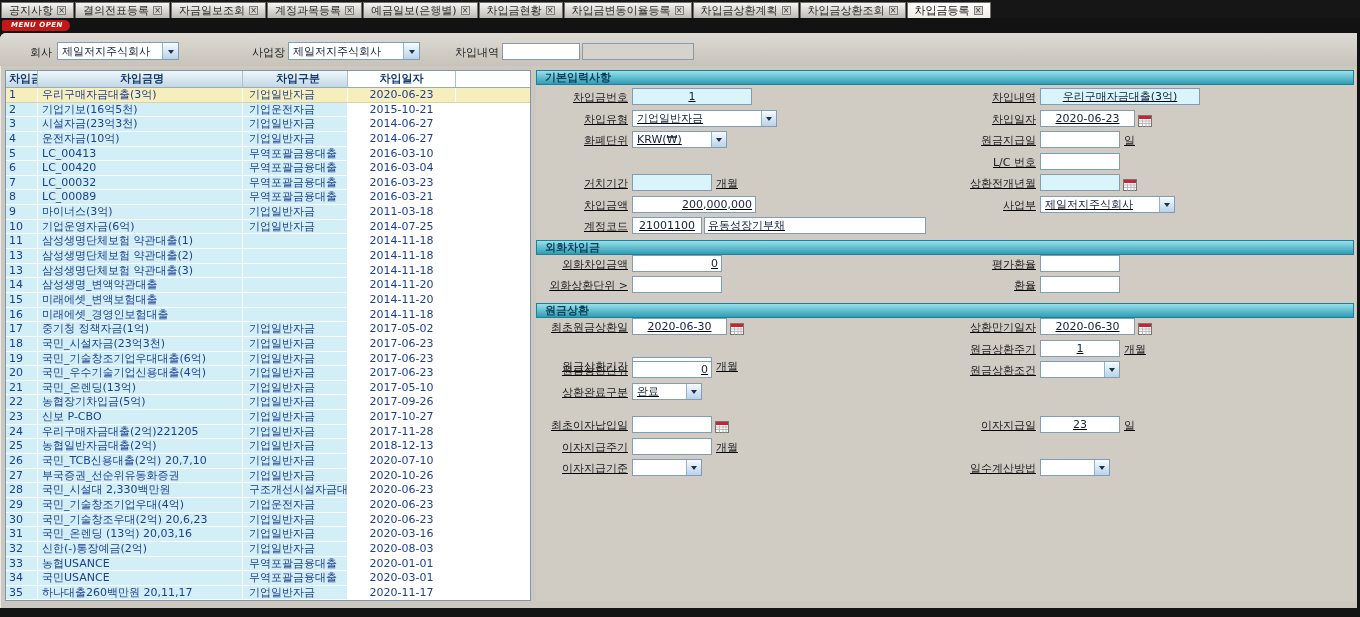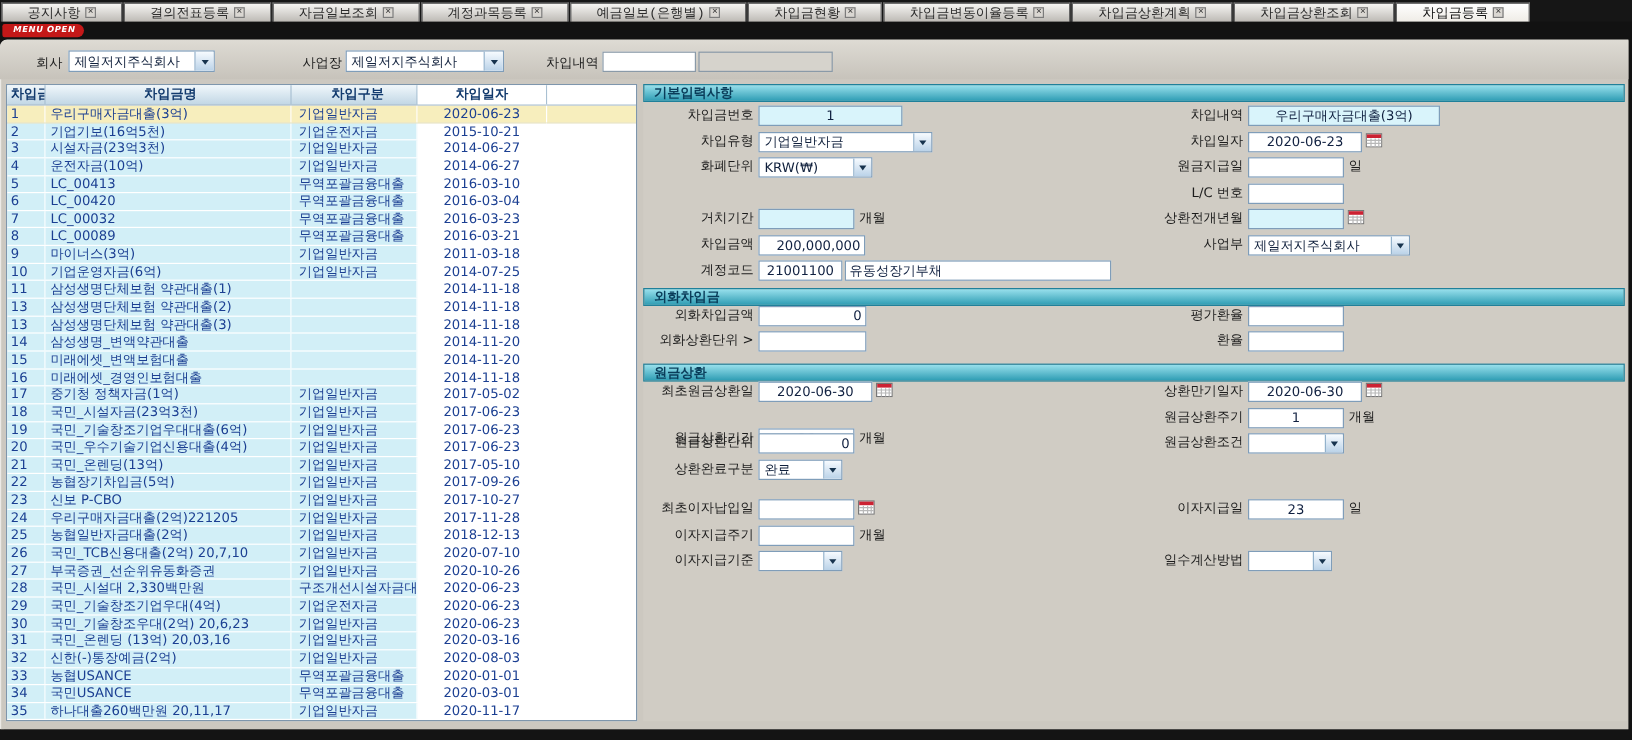--- a/index.html
+++ b/index.html
@@ -1,23 +1,23 @@
 <!DOCTYPE html>
 <html><head>
 <meta charset="utf-8">
 <style>
   * { margin:0; padding:0; box-sizing:border-box; }
   html,body { width:1360px; height:617px; overflow:hidden; }
   body { position:relative; background:#121212; font-family:"DejaVu Sans","Liberation Sans",sans-serif; }
 
   
   .tabbar { position:absolute; left:0; top:0; width:1360px; height:18px; background:#161616; display:flex; align-items:flex-end; padding-left:1px; }
-  .tab { height:16px; display:inline-flex; align-items:center; gap:4px; padding:0 21px; margin-right:1px;
+  .tab { height:16px; display:inline-flex; align-items:center; gap:4px; padding:0 7px; margin-right:1px;
          background:linear-gradient(#f7f6f4,#bdbab5); border:1px solid #6f6f6f; border-bottom:none;
-         font-size:11px; color:#2b2b2b; white-space:nowrap; cursor:default;font-family:Liberation Mono, monospace; }
+         font-size:11px; color:#2b2b2b; white-space:nowrap; cursor:default; }
   .tab.active { background:linear-gradient(#ffffff,#efece6); color:#111; }
   .tclose { width:9px; height:9px; background:#dad7d2; border:1px solid #7c7c7c; color:#333;
             font-size:8px; line-height:7px; text-align:center; display:inline-block; }
 
   
   .menu-open { position:absolute; left:2px; top:20px; background:#c41818; color:#fff;
                font-size:7px; font-style:italic; font-weight:bold; letter-spacing:.5px;
                padding:1px 7px 2px 9px; border-radius:2px 6px 6px 2px; }
 
   
@@ -52,21 +52,21 @@
   .c-date { width:108px; background:#fff !important; text-align:center; }
   .c-fill { flex:1; background:#fff !important; border-right:none !important; }
   .grow.sel span { background:#f7eebd !important; }
   .grow.sel { border-bottom:1px solid #d9d2a5; }
 
   
   .panel { position:absolute; left:536px; top:70px; width:820px; height:531px; background:#d0ccc4; }
   .secbar { position:absolute; left:0; width:818px; height:15px;
             background:linear-gradient(#98e0ec,#2f9db4); border:1px solid #20809a;
             color:#0a3d5a; font-weight:bold; font-size:11px; line-height:13px; padding-left:8px; }
-  .fld { position:absolute; height:17px; display:flex; align-items:flex-start; left:2px; }
+  .fld { position:absolute; height:17px; display:flex; align-items:flex-end; left:2px;text-decoration:underline; }
   .fld .lbl { width:90px; text-align:right; margin-right:4px; font-size:11px; color:#1c1c1c; white-space:nowrap; }
   .fld.r { left:400px; }
   .fld.r .lbl { width:100px; }
   .inp { height:17px; border:1px solid #7f9db9; background:#fff; font-size:11px; color:#102040;
          display:inline-flex; align-items:center; justify-content:center; overflow:hidden; white-space:nowrap; }
   .inp.cyan { background:#d9f4fb; }
   .inp.rt { justify-content:flex-end; padding-right:3px; }
   .inp.lf { justify-content:flex-start; padding-left:3px; }
   .suf { font-size:11px; color:#1c1c1c; margin-left:4px; }
   .cal { margin-left:3px; display:inline-flex; }
@@ -473,21 +473,21 @@
         <svg width="14" height="13" viewBox="0 0 14 13">
           <rect x="0.5" y="1.5" width="13" height="11" fill="#fff" stroke="#777"></rect>
           <rect x="1" y="2" width="12" height="3" fill="#c23"></rect>
           <path d="M1 7h12M1 9.5h12M4.5 5.5v7M8 5.5v7M11 5.5v7" stroke="#b8b8b8" fill="none"></path>
         </svg>
       </span>
   </div>
 
   <div class="fld" style="top:125.5px">
     <span class="lbl">차입금액</span>
-    <span class="inp rt" style="width:89px">200,000,000</span>
+    <span class="inp rt" style="width:124px">200,000,000</span>
   </div>
   <div class="fld r" style="top:125.5px">
     <span class="lbl">사업부</span>
     <span class="fcombo" style="width:135px">
       <span>제일저지주식회사</span>
       <span class="arrow">
           <i></i>
         </span>
     </span>
   </div>

